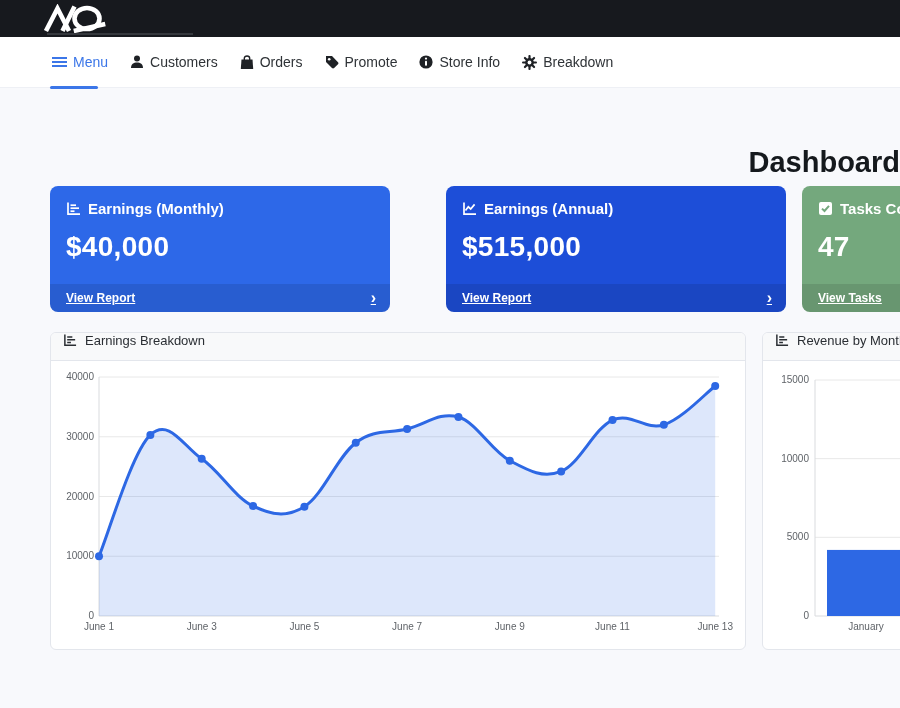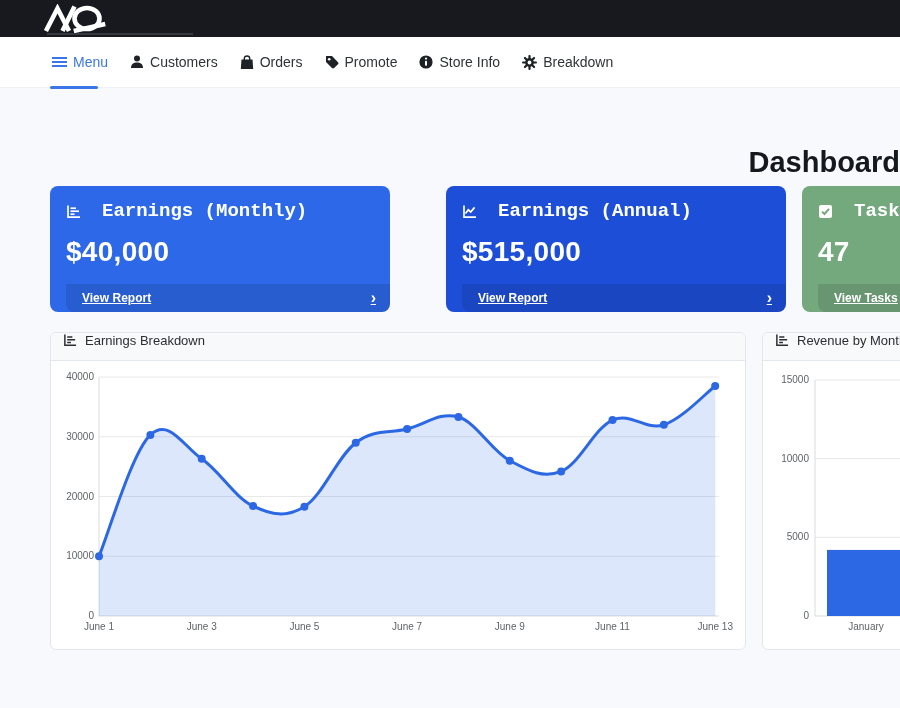--- a/index.html
+++ b/index.html
@@ -22,23 +22,23 @@
               background:#3b76e8; border-radius:2px; }
   .nav-icon { display:flex; align-items:center; }
 
   
   .main { padding-left:50px; }
   h1.page-title { margin-top:59px; font-size:29px; line-height:30px; font-weight:600; color:#15191d;text-align:right; }
 
   .cards-row { display:flex; gap:16px; margin-top:9px; width:max-content; }
   .stat-card { width:340px; height:126px; border-radius:8px; color:#fff; position:relative; flex:none; }
   .stat-card .card-body { padding:14px 16px; }
-  .card-title { display:flex; align-items:center; gap:21px; font-size:19px; font-weight:700;font-family:Liberation Mono, monospace; }
+  .card-title { display:flex; align-items:center; gap:7px; font-size:15px; font-weight:700; }
   .card-value { margin-top:14px; font-size:28px; font-weight:700; letter-spacing:0.3px; }
-  .card-footer { position:absolute; left:16px; right:0; bottom:0; height:28px; background:rgba(0,0,0,0.10);
+  .card-footer { position:absolute; left:0; right:0; bottom:0; height:28px; background:rgba(0,0,0,0.10);
                  border-radius:0 0 8px 8px; display:flex; align-items:center; justify-content:space-between;
                  padding:0 14px 0 16px; cursor:pointer;text-decoration:underline; }
   .card-link { font-size:12px; font-weight:700; text-decoration:underline; color:#fff; }
   .chev { font-size:16px; font-weight:700; line-height:12px; color:#fff; }
 
   .charts-row { display:flex; gap:16px; margin-top:20px; width:max-content; }
   .chart-card { background:#fff; border:1px solid #e3e6ec; border-radius:6px; height:318px; flex:none; overflow:hidden; }
   .chart-card.left { width:696px; }
   .chart-card.right { width:450px; }
   .chart-header { height:28px; background:#f8f9fa; border-bottom:1px solid #e3e6ec; display:flex;

